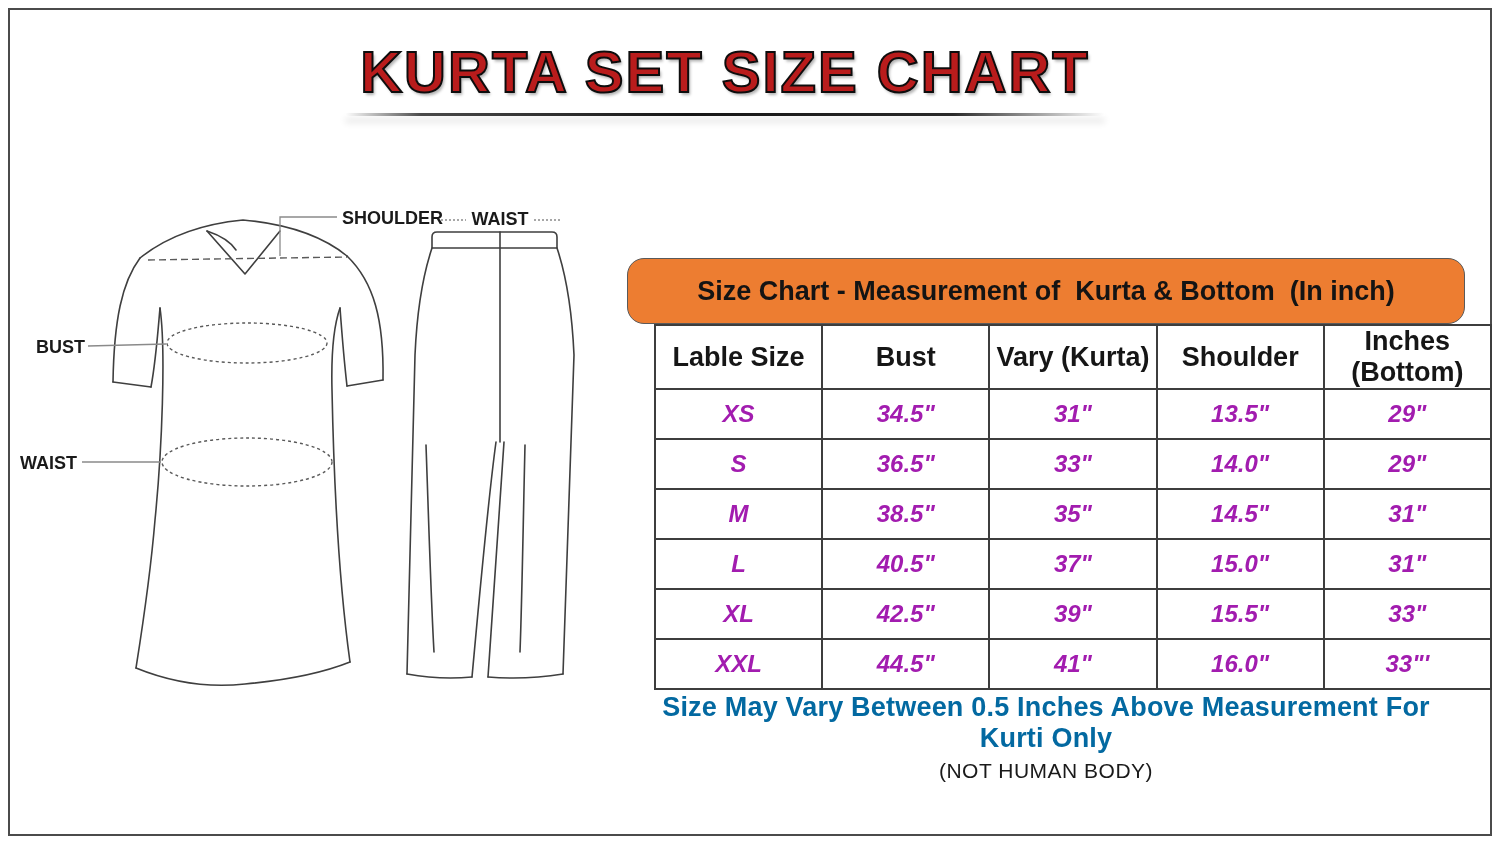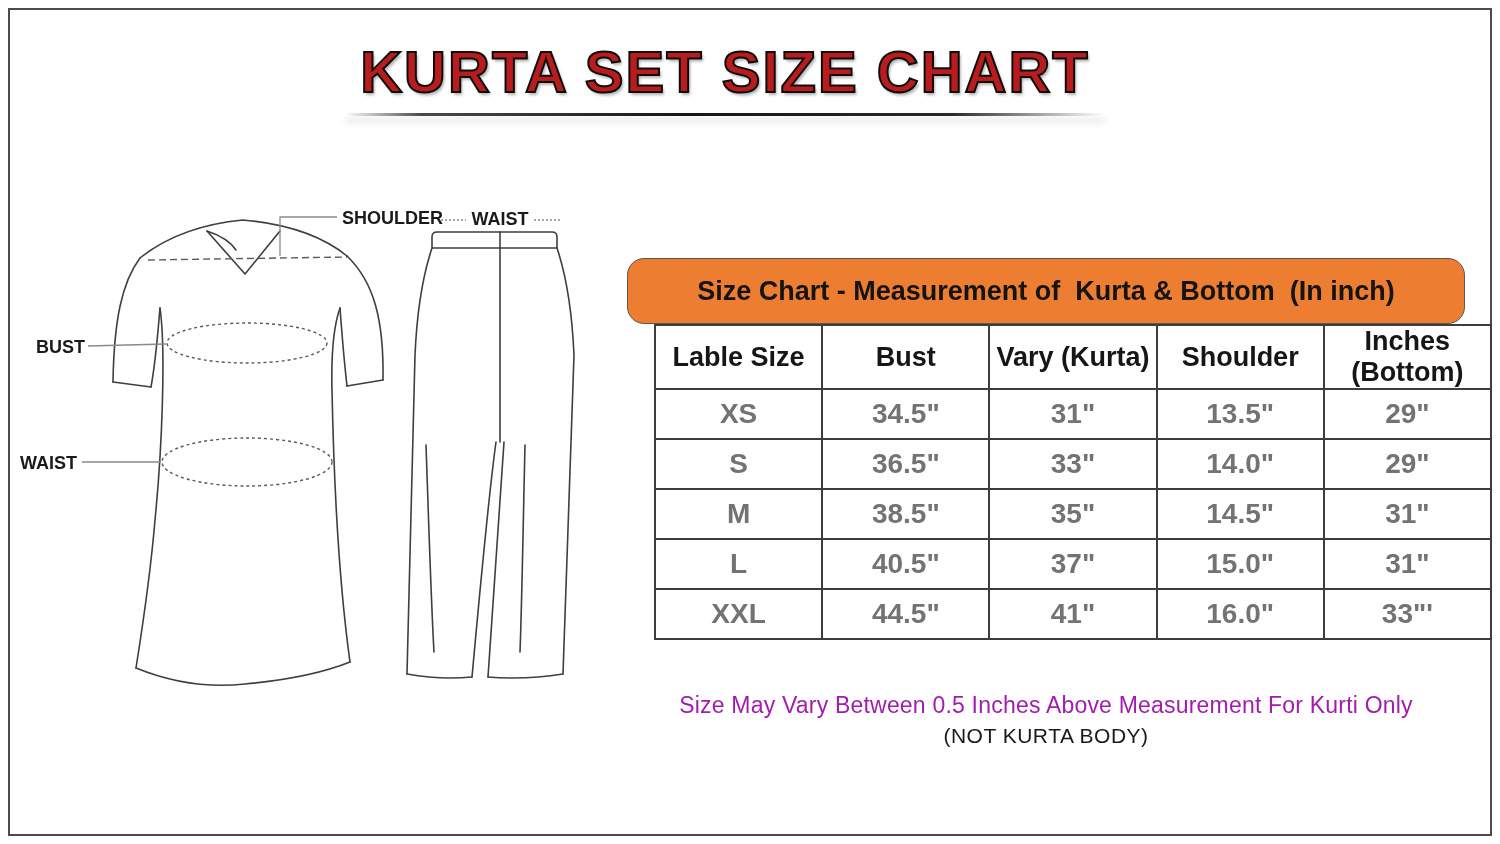--- a/index.html
+++ b/index.html
@@ -25,24 +25,24 @@
   .leader { stroke:#8a8a8a; stroke-width:1.3; fill:none; }
   .fig-label { font-family:"Liberation Sans", sans-serif; font-size:18px; font-weight:bold; fill:#1a1a1a; }
 
   .size-table { position:absolute; left:627px; top:258px; width:838px; }
   .table-banner { height:66px; border-radius:14px 14px 0 0; border:1px solid #5a5a5a;
            display:flex; align-items:center; justify-content:center;
            font-size:27px; font-weight:bold; color:#141414; white-space:pre-wrap; }
   table { width:100%; border-collapse:collapse; table-layout:fixed; background:#fff;margin-left:27px; }
   th, td { border:2px solid #3d3d3d; text-align:center; vertical-align:middle; }
   th { height:54px; font-size:27px; font-weight:bold; color:#161616; }
-  td { height:50px; font-size:28px; font-weight:bold; color:#737373; }
+  td { height:50px; font-size:24px; font-weight:bold; color:#a21caf;font-style:italic; }
 
   .footnote { position:absolute; left:627px; top:692px; width:838px; text-align:center; }
-  .footnote-line1 { font-size:23px; font-weight:normal; color:#a21caf; letter-spacing:0.2px; }
+  .footnote-line1 { font-size:27px; font-weight:bold; color:#0369a1; letter-spacing:0.2px; }
   .footnote-line2 { font-size:21px; font-weight:normal; color:#1a1a1a; margin-top:5px; letter-spacing:0.5px; }
 </style>
 </head>
 <body>
 
 <div class="frame"></div>
 
 <div class="title">KURTA SET SIZE CHART</div>
 <div class="title-underline"></div>
 
@@ -142,26 +142,33 @@
           <td>31"</td>
         </tr>
         <tr>
           <td>L</td>
           <td>40.5"</td>
           <td>37"</td>
           <td>15.0"</td>
           <td>31"</td>
         </tr>
         <tr>
+          <td>XL</td>
+          <td>42.5"</td>
+          <td>39"</td>
+          <td>15.5"</td>
+          <td>33"</td>
+        </tr>
+        <tr>
           <td>XXL</td>
           <td>44.5"</td>
           <td>41"</td>
           <td>16.0"</td>
           <td>33"'</td>
         </tr>
       </tbody>
   </table>
 </div>
 
 <div class="footnote">
   <div class="footnote-line1">Size May Vary Between 0.5 Inches Above Measurement For Kurti Only</div>
-  <div class="footnote-line2">(NOT KURTA BODY)</div>
+  <div class="footnote-line2">(NOT HUMAN BODY)</div>
 </div>
 
 </body></html>

